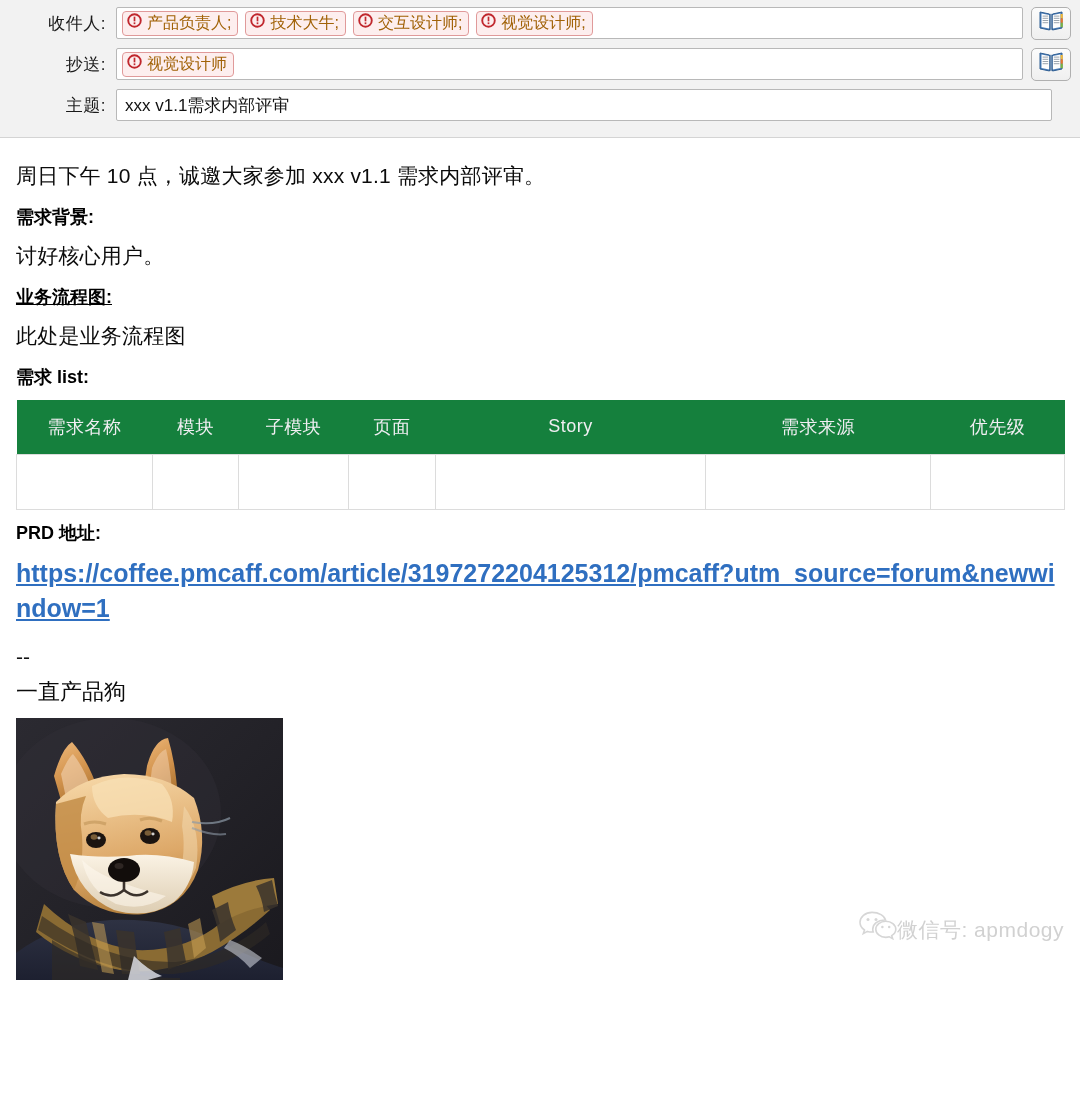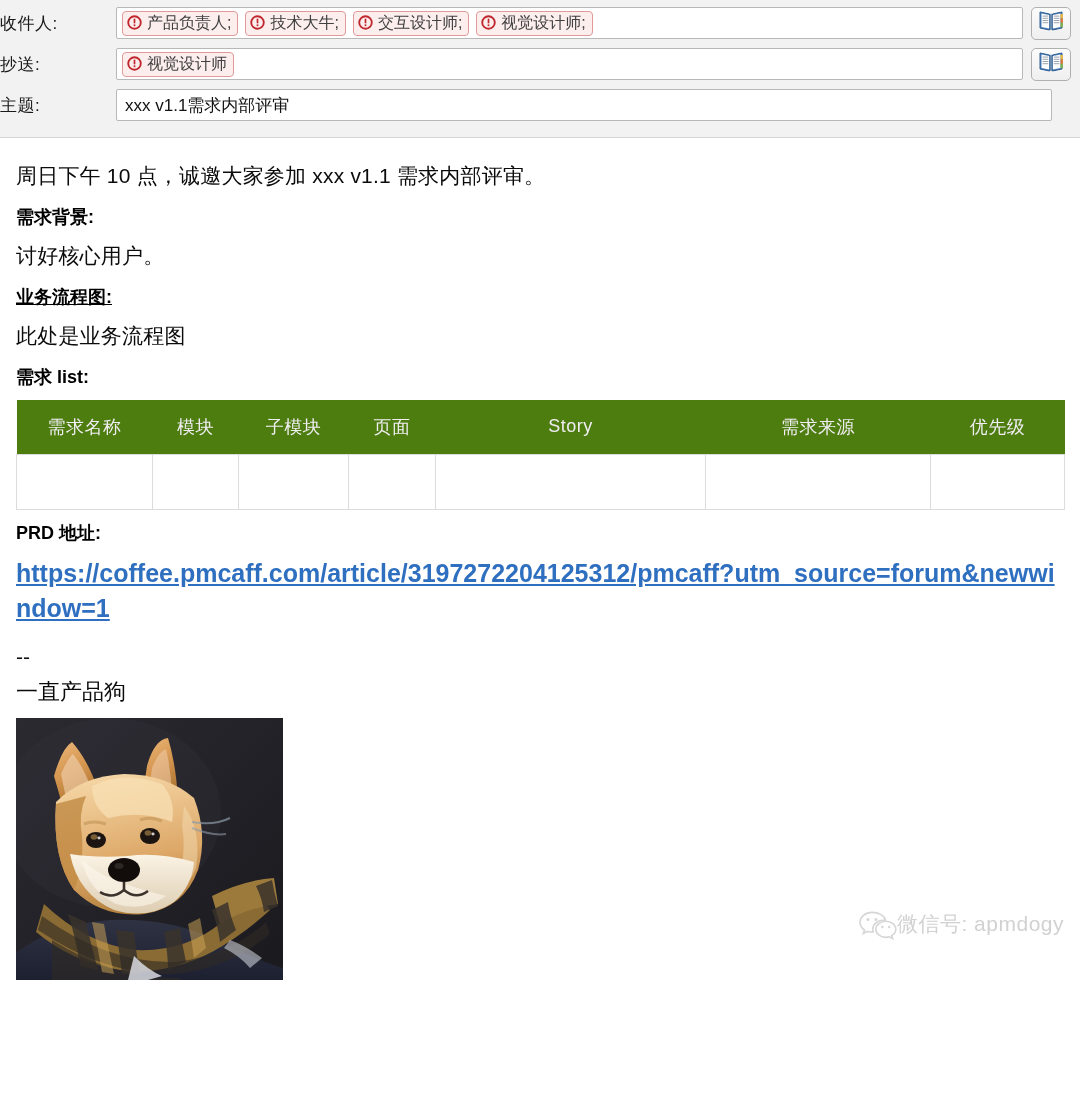--- a/index.html
+++ b/index.html
@@ -25,20 +25,21 @@
   .field-row {
     display: flex;
     align-items: center;
     height: 36px;
     margin-bottom: 5px;
     padding-left: 0;
   }
 
   .field-label {
     width: 116px;
+    text-align: right;
     padding-right: 10px;
     font-size: 17px;
     color: #1a1a1a;
     letter-spacing: 0.5px;
     white-space: nowrap;
     flex-shrink: 0;
   }
 
   .field-input {
     flex: 1;
@@ -68,28 +69,27 @@
     display: flex;
     align-items: center;
     justify-content: center;
     flex-shrink: 0;
     cursor: pointer;
   }
 
   
   .chip {
     display: inline-flex;
-    align-items: center;
     border: 1px solid #e09a9a;
     background: #fdeeee;
     border-radius: 4px;
     padding: 1px 6px 2px 4px;
     margin-right: 7px;
     font-size: 16px;
-    color: #404040;
+    color: #a16207;
     white-space: nowrap;
     line-height: 20px;
     cursor: pointer;
   }
 
   .chip-icon {
     width: 15px;
     height: 15px;
     margin-right: 5px;
     flex-shrink: 0;
@@ -129,21 +129,21 @@
 
   
   .req-table {
     width: 1048px;
     border-collapse: collapse;
     margin: 8px 0 10px 0;
     table-layout: fixed;
   }
 
   .req-table th {
-    background: #4d7c0f;
+    background: #15803d;
     color: #f0eef2;
     font-weight: normal;
     font-size: 18px;
     height: 54px;
     text-align: center;
     border: none;
     letter-spacing: 0.5px;
   }
 
   .req-table td {
@@ -188,21 +188,21 @@
     position: relative;
     background: #24232a;
   }
 
   
   .watermark {
     position: absolute;
     right: 16px;
     bottom: 36px;
     display: flex;
-    align-items: flex-start;
+    align-items: flex-end;
     opacity: 0.85;
   }
 
   .watermark-text {
     font-size: 21px;
     color: #c9c9c9;
     letter-spacing: 0.5px;
     white-space: nowrap;
   }
 </style>

